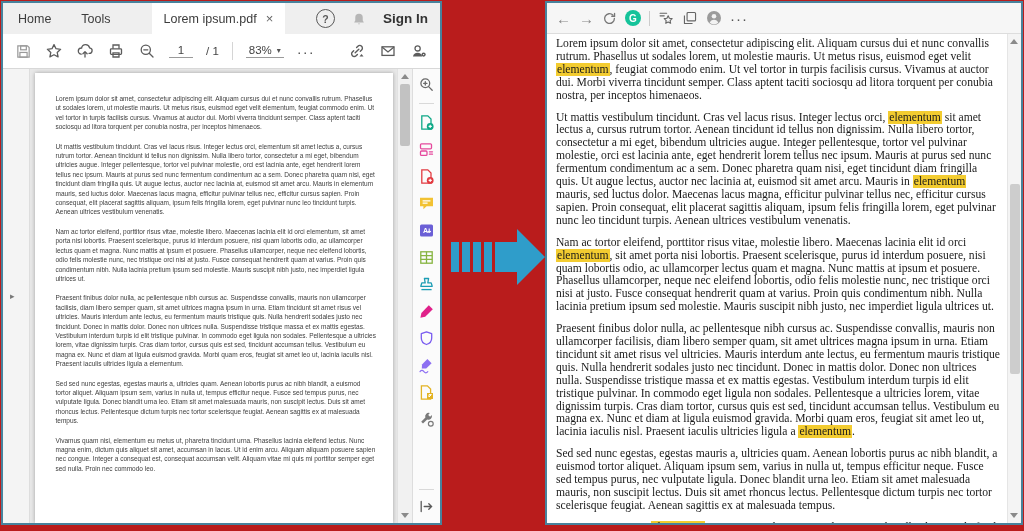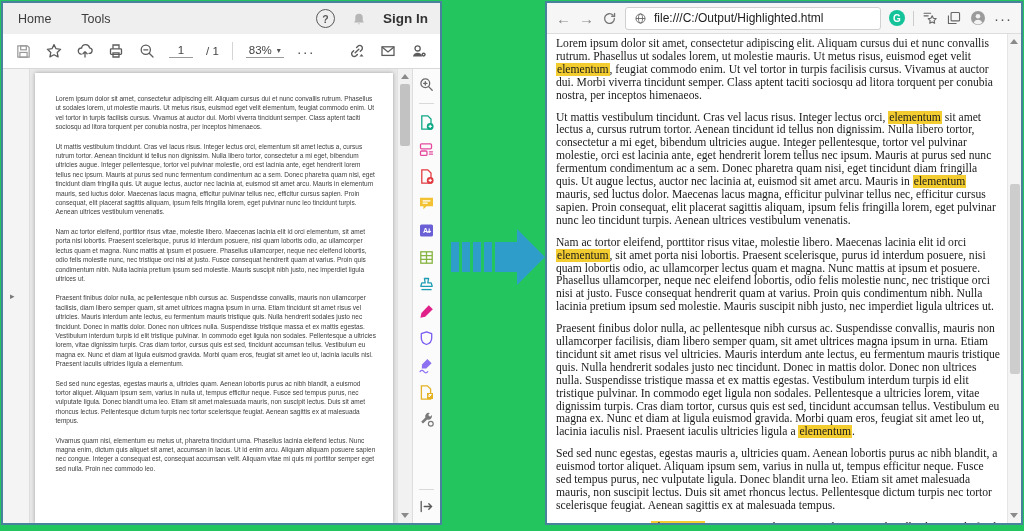--- a/index.html
+++ b/index.html
@@ -1,16 +1,16 @@
 <!DOCTYPE html>
 <html style="--winborder: #48829c; --hl: #f3cc30;"><head>
 <meta charset="utf-8">
 <style>
   html,body{margin:0;padding:0;background:#fff;}
-  .canvas{position:relative;width:1024px;height:531px;background:#22c55e;overflow:hidden;
+  .canvas{position:relative;width:1024px;height:531px;background:#b91c1c;overflow:hidden;
           font-family:"Liberation Sans",sans-serif;}
   
   .pdf-window{position:absolute;left:1px;top:1px;width:441px;height:524px;
     border:2px solid var(--winborder,#48829c);background:#fff;box-sizing:border-box;
     display:flex;flex-direction:column;}
   .pdf-tabbar{height:31px;background:#efefef;display:flex;align-items:stretch;flex:0 0 31px;}
   .pdf-tab{display:flex;align-items:center;padding:0 15px;font-size:12.5px;color:#3c3c3c;cursor:default;}
   .pdf-tab-active{background:#fff;margin-left:26px;display:flex;align-items:center;gap:9px;
     padding:0 12px;font-size:12.5px;color:#3c3c3c;}
   .tab-close{color:#666;font-size:13px;line-height:1;}
@@ -76,20 +76,24 @@
 </head>
 <body>
 
 <div class="canvas">
 
   <div class="pdf-window">
 
     <div class="pdf-tabbar">
       <div class="pdf-tab">Home</div>
       <div class="pdf-tab">Tools</div>
+      <div class="pdf-tab-active">
+        <span>Lorem ipsum.pdf</span>
+        <span class="tab-close">×</span>
+      </div>
       <div class="tabbar-right">
         <div class="help-circle">?</div>
         <svg class="ic" width="16" height="16" viewBox="0 0 18 18">
           <path d="M9 3.2a4.2 4.2 0 0 0-4.2 4.2v3.4L3.5 13h11L13.2 10.8V7.4A4.2 4.2 0 0 0 9 3.2z" fill="#b6b6b6"></path>
           <path d="M7.7 14.2a1.4 1.4 0 0 0 2.6 0z" fill="#b6b6b6"></path>
         </svg>
         <div class="signin">Sign In</div>
       </div>
     </div>
 
@@ -257,28 +261,20 @@
   </svg>
 
   <div class="browser-window">
     <div class="br-toolbar">
       <span class="nav-glyph">←</span>
       <span class="nav-glyph">→</span>
       <svg class="ic" width="15" height="15" viewBox="0 0 16 16" fill="none" stroke="#777" stroke-width="1.4" stroke-linecap="round">
         <path d="M13.2 8a5.2 5.2 0 1 1-1.6-3.7"></path>
         <path d="M13.4 2.6v3h-3"></path>
       </svg>
-      <div class="url-box">
-        <svg class="ic" width="13" height="13" viewBox="0 0 16 16" fill="none" stroke="#666" stroke-width="1.1">
-          <circle cx="8" cy="8" r="5.6"></circle>
-            <ellipse cx="8" cy="8" rx="2.5" ry="5.6"></ellipse>
-            <path d="M2.4 8h11.2"></path>
-        </svg>
-        <span class="url-text">file:///C:/Output/Highlighted.html</span>
-      </div>
       <div class="gram-circle">G</div>
       <div class="br-sep"></div>
       <svg class="ic" width="16" height="16" viewBox="0 0 17 17" fill="none" stroke="#666" stroke-width="1.2" stroke-linecap="round" stroke-linejoin="round">
         <path d="M2.2 3.4h7M2.2 6.2h4.4"></path>
         <path d="M10.8 6.2l1.3 2.6 2.9.4-2.1 2 .5 2.9-2.6-1.4-2.6 1.4.5-2.9-2.1-2 2.9-.4z"></path>
       </svg>
       <svg class="ic" width="16" height="16" viewBox="0 0 17 17" fill="none" stroke="#666" stroke-width="1.2" stroke-linejoin="round">
         <rect x="5.4" y="2.6" width="9" height="9" rx="1"></rect>
         <path d="M2.6 5.8v8.6h8.6"></path>
       </svg>

